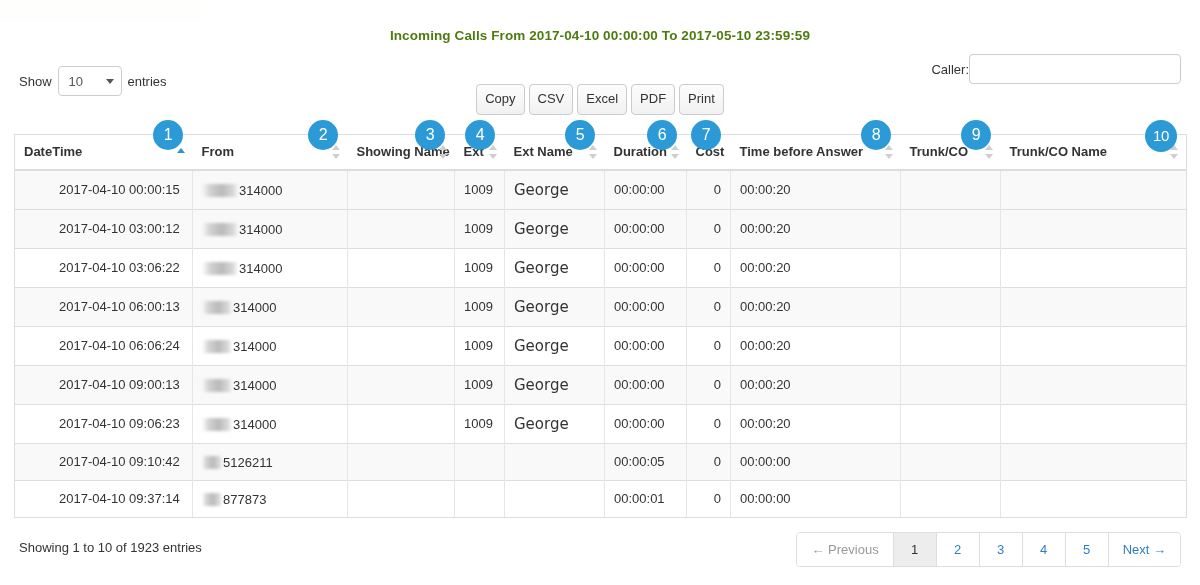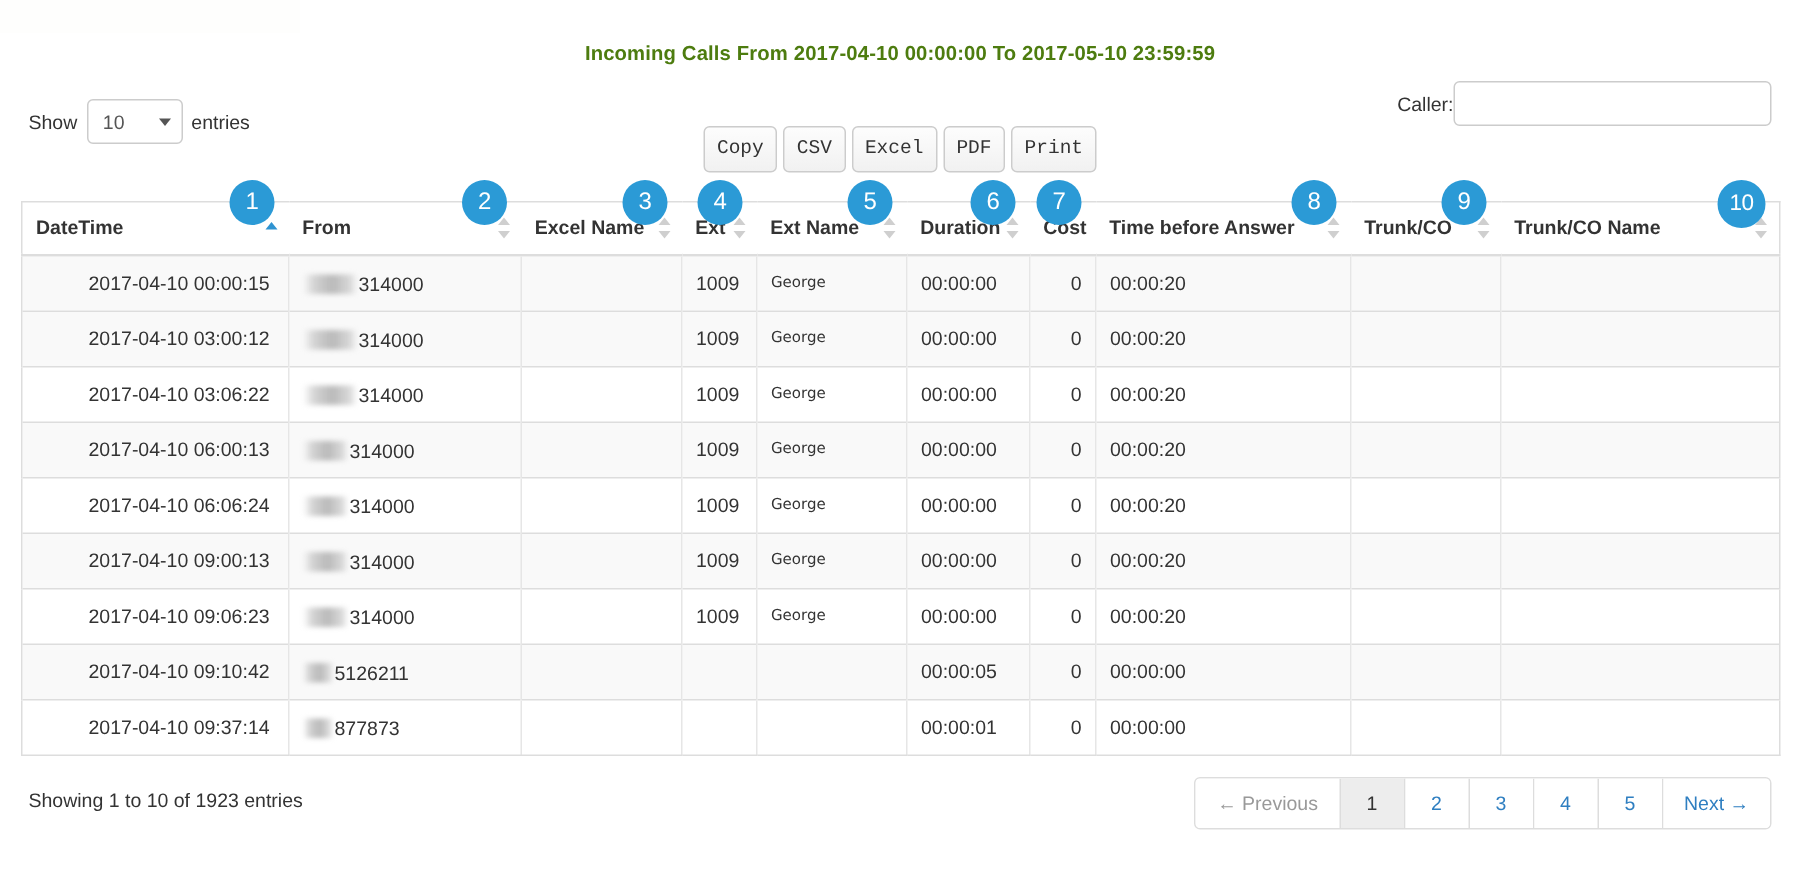--- a/index.html
+++ b/index.html
@@ -122,21 +122,21 @@
     z-index: 4;
   }
   .btn {
     display: inline-block;
     border: 1px solid #ccc;
     background: linear-gradient(#fdfdfd, #f1f1f1);
     border-radius: 4px;
     padding: 6px 8px 7px;
     font-size: 13px;
     color: #333;
-    font-family: Liberation Mono, monospace;
+    font-family: Liberation Sans, sans-serif;
     margin: 0 2px;
     cursor: pointer;
     line-height: 1.2;
   }
 
   
   .table-wrap {
     position: relative;
     margin-top: 19px;
   }
@@ -202,21 +202,21 @@
   }
   table.data tbody td:first-child { border-left: 1px solid #ddd; padding-left: 44px; }
   table.data tbody td:last-child { border-right: 1px solid #ddd; }
   table.data tbody tr:last-child td { border-bottom: 1px solid #ddd; }
   table.data tbody tr.odd td { background: #f9f9f9; }
   table.data tbody tr.even td { background: #ffffff; }
 
   td.num { text-align: right; }
   td.extname {
     font-family: "DejaVu Sans", sans-serif;
-    font-size: 10px;
+    font-size: 15px;
     color: #444;
     padding-top: 7px;
   }
 
   
   .redact {
     display: inline-block;
     vertical-align: baseline;
     height: 13px;
     margin-right: 1px;
@@ -334,21 +334,21 @@
       </colgroup>
       <thead>
         <tr>
             <th class="sorted-asc"><span>DateTime</span><span class="sort-arrows">
                 <i class="up"></i>
               </span></th>
             <th><span>From</span><span class="sort-arrows">
                 <i class="up"></i>
                 <i class="down"></i>
               </span></th>
-            <th><span>Excel Name</span><span class="sort-arrows">
+            <th><span>Showing Name</span><span class="sort-arrows">
                 <i class="up"></i>
                 <i class="down"></i>
               </span></th>
             <th><span>Ext</span><span class="sort-arrows">
                 <i class="up"></i>
                 <i class="down"></i>
               </span></th>
             <th><span>Ext Name</span><span class="sort-arrows">
                 <i class="up"></i>
                 <i class="down"></i>

